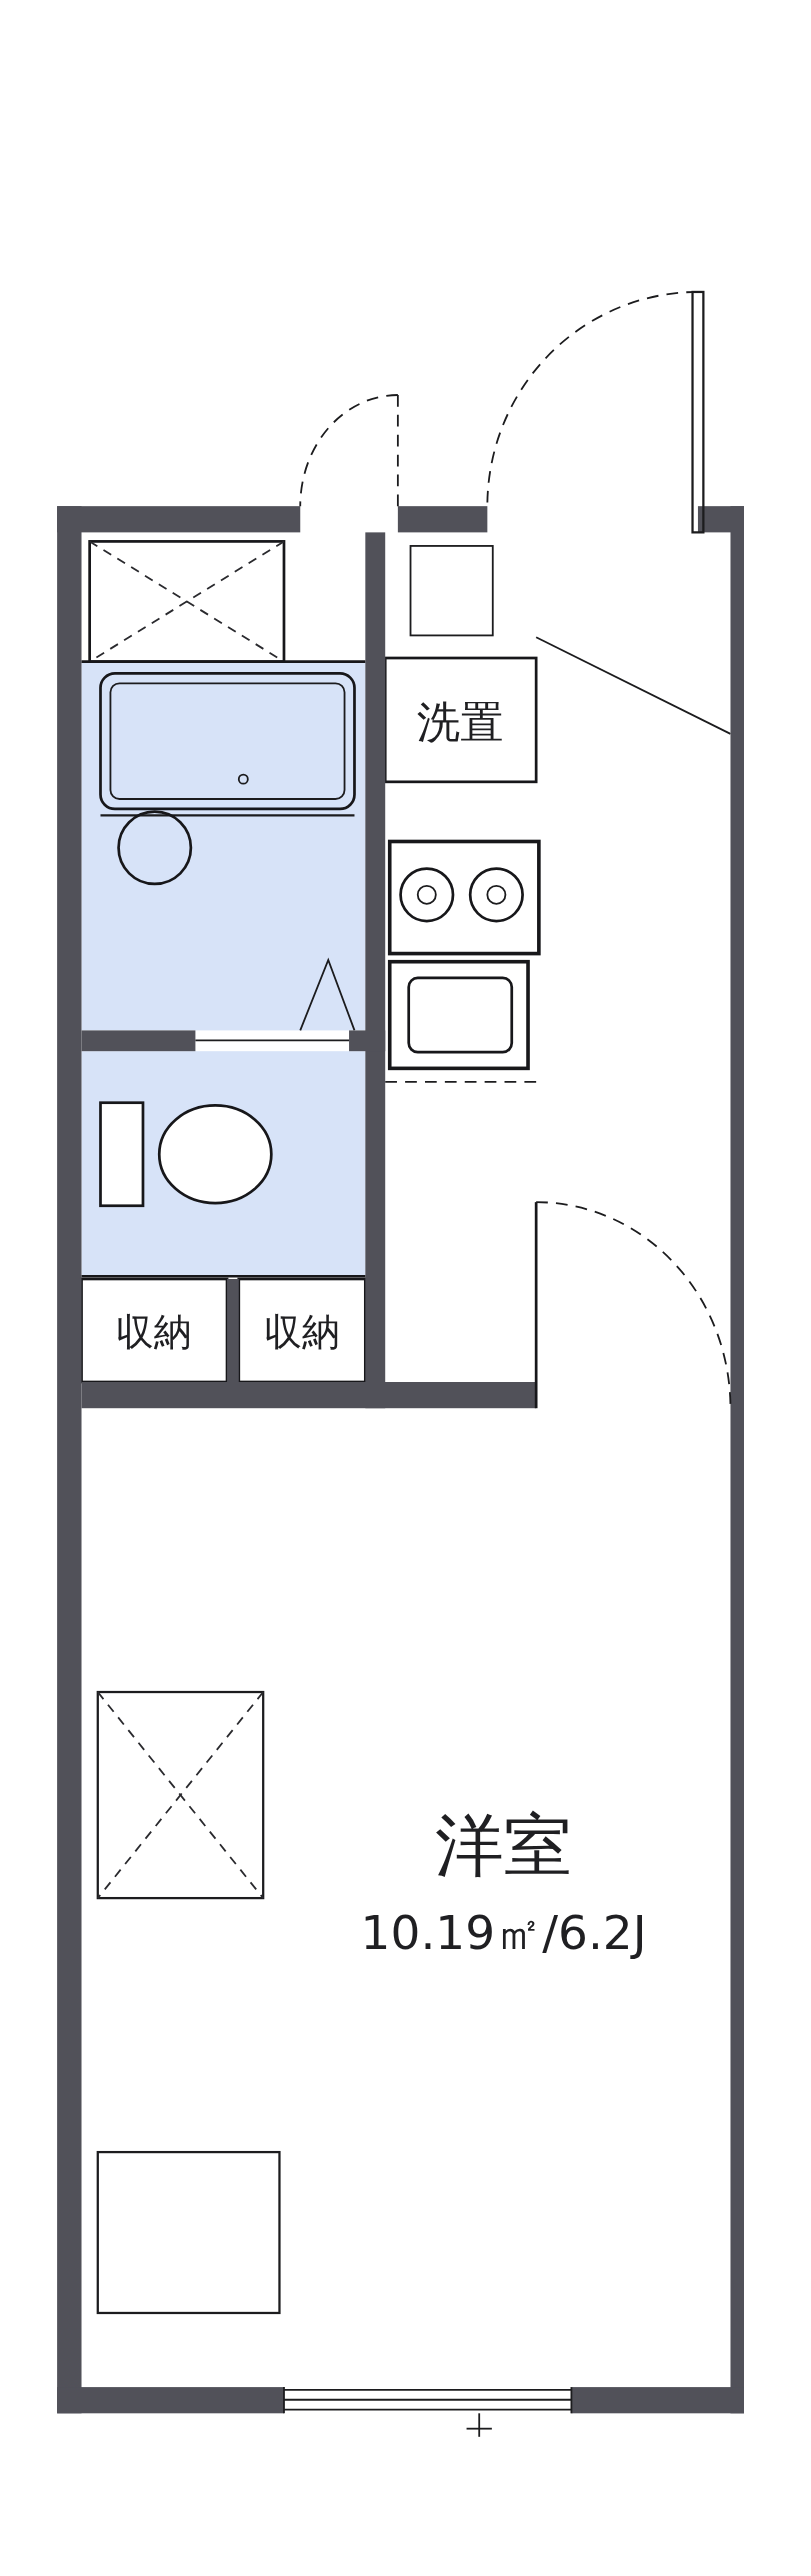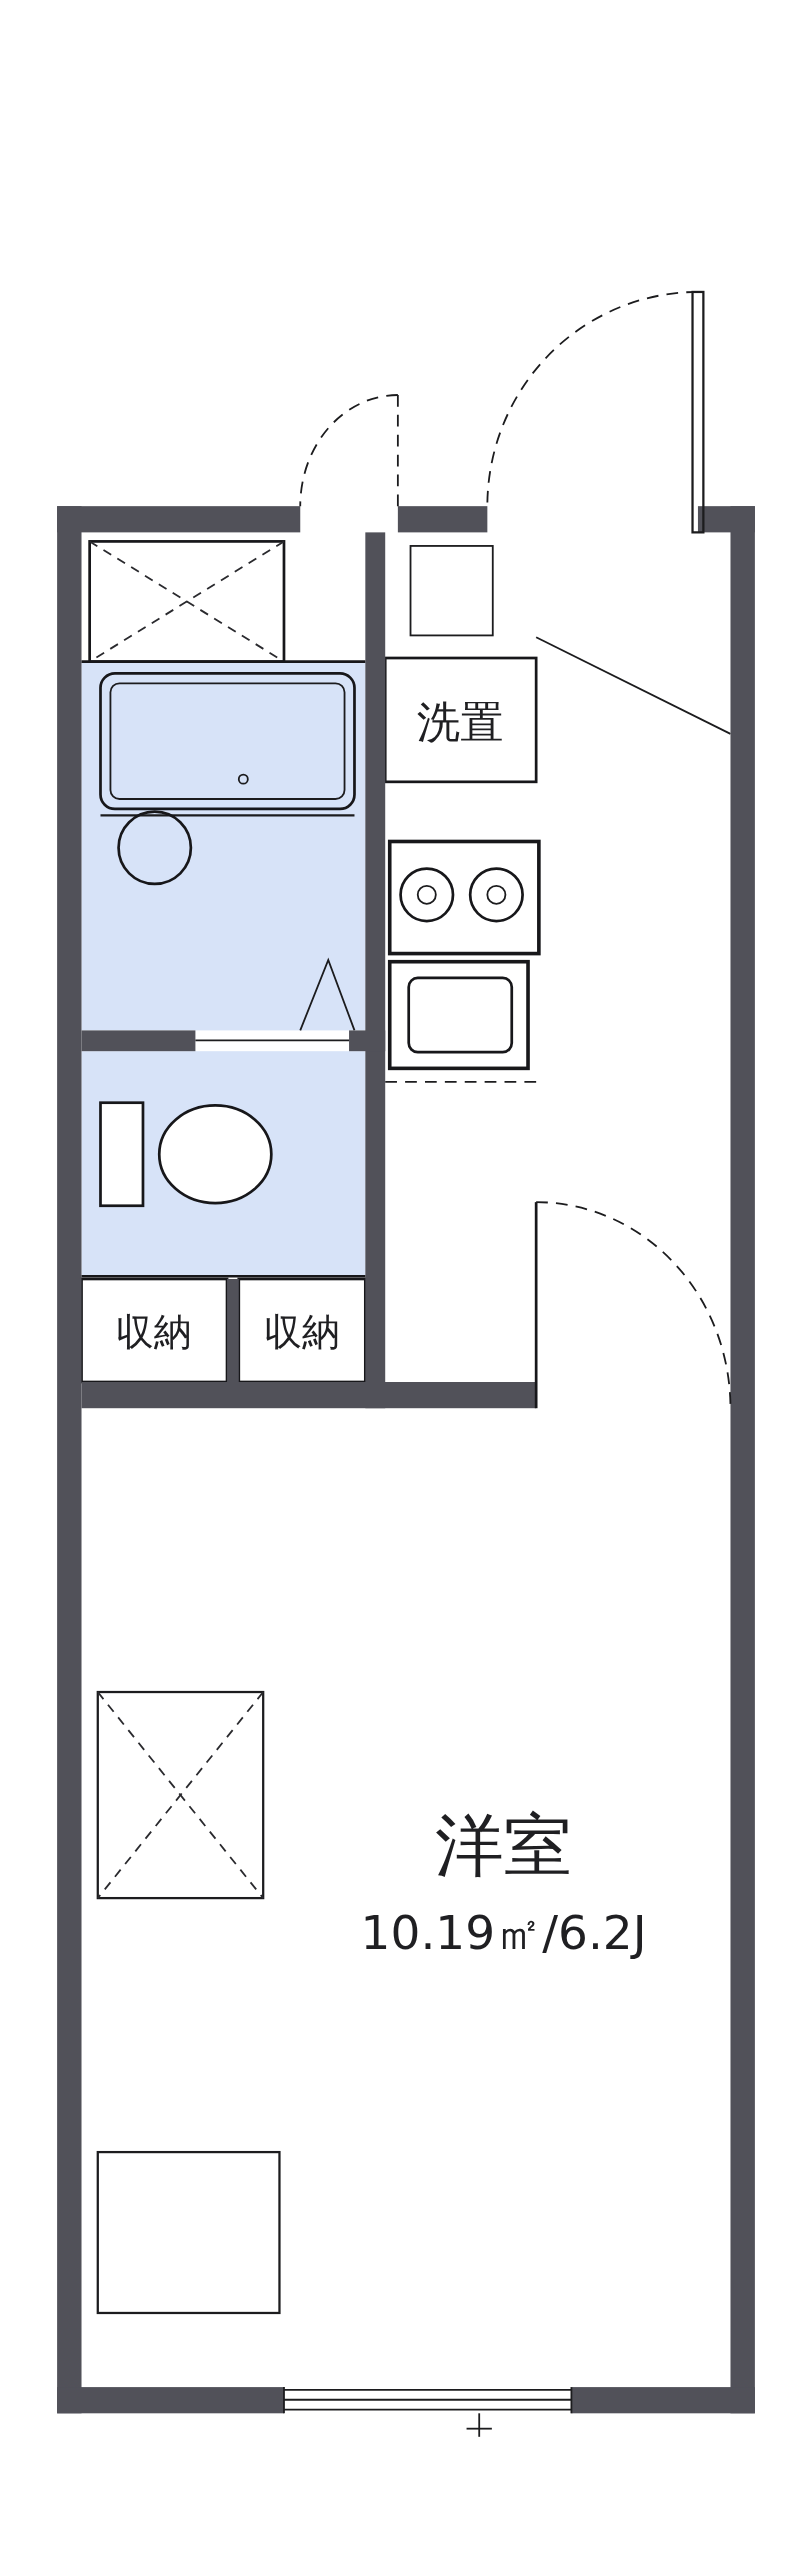--- a/index.html
+++ b/index.html
@@ -1,17 +1,17 @@
 <!DOCTYPE html>
 <html style="font-size:14.5px"><head>
 <meta charset="utf-8">
 <style>
   html,body{margin:0;padding:0;background:#ffffff;}
   #stage{position:relative;width:744px;height:2576px;background:#ffffff;overflow:hidden;
-         font-family:"DejaVu Sans","Liberation Sans",sans-serif;padding-left:29px;}
+         font-family:"DejaVu Sans","Liberation Sans",sans-serif;}
   svg{position:absolute;top:0;left:0;}
   .thin{stroke:#1c1c1e;stroke-width:2.5;fill:none;}
   .thin2{stroke:#1c1c1e;stroke-width:2;fill:none;}
   .fix{stroke:#17171a;stroke-width:4;fill:#ffffff;}
   .fix3{stroke:#17171a;stroke-width:3;fill:#ffffff;}
   .fixn{stroke:#17171a;stroke-width:3;fill:none;}
   .dash{stroke:#1c1c1e;stroke-width:2;fill:none;stroke-dasharray:13 9;}
   .dash2{stroke:#2a2a2e;stroke-width:2;fill:none;stroke-dasharray:10 8;}
   .jp{fill:#1f1f22;text-anchor:middle;}
   .lbl-laundry{font-size:48px;}

